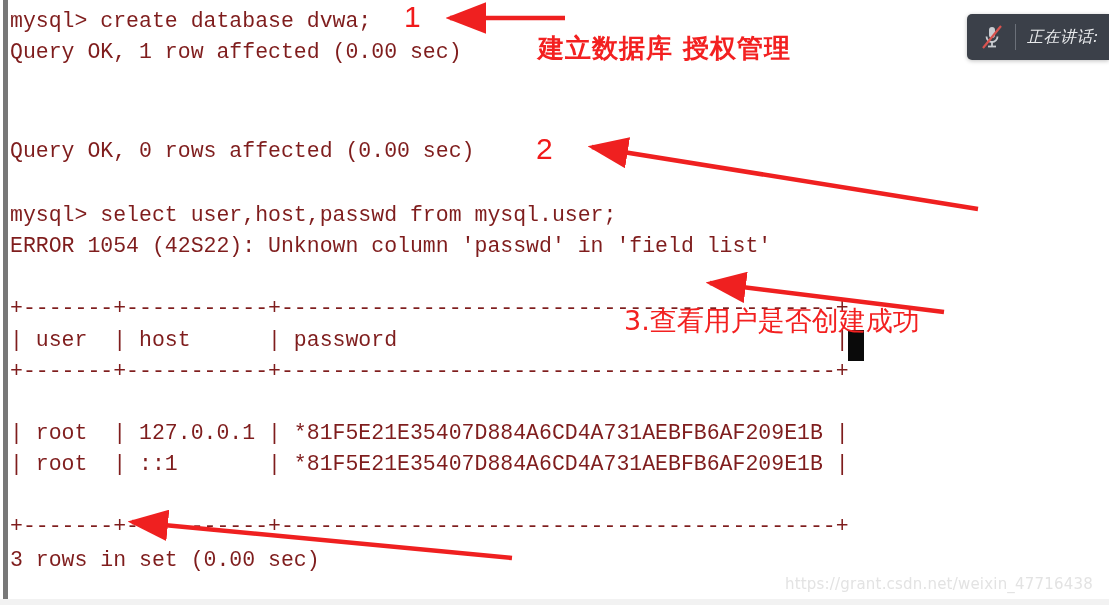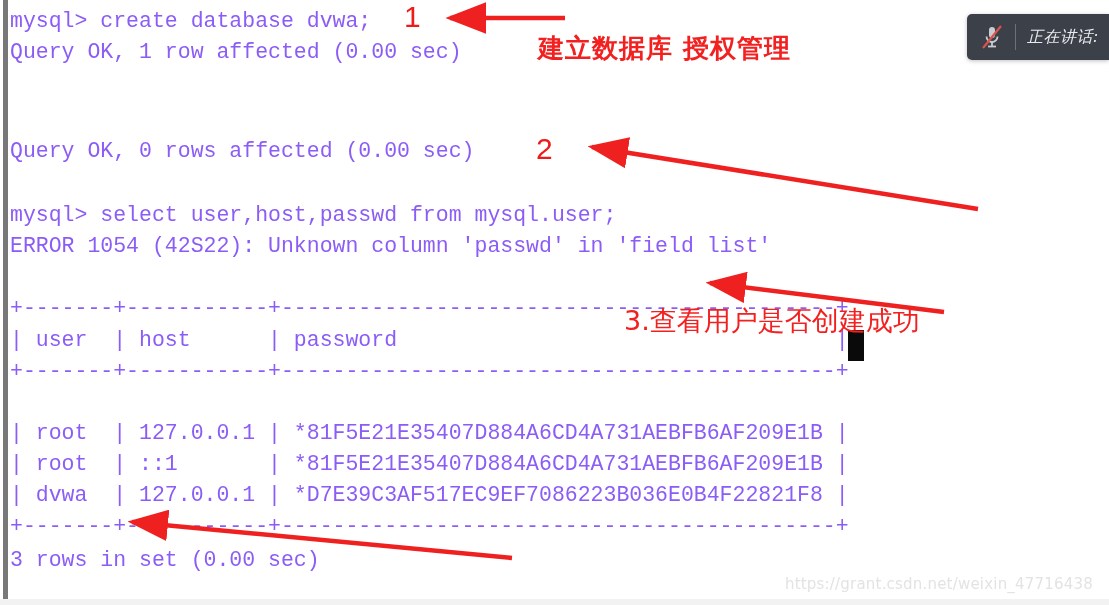--- a/index.html
+++ b/index.html
@@ -28,21 +28,21 @@
   }
   #terminal {
     position: absolute;
     left: 0;
     top: 0;
     width: 1107px;
     height: 605px;
     font-family: "Liberation Mono", "DejaVu Sans Mono", monospace;
     font-size: 21.5px;
     line-height: 31.4px;
-    color: #8b5cf6;
+    color: #7f1d1d;
     white-space: pre;
     letter-spacing: 0px;
   }
   .tline {
     position: absolute;
     left: 10px;
     white-space: pre;
   }
   
   .ann {
@@ -143,21 +143,20 @@
     <div class="tline" style="top:68px"></div>
     <div class="tline" style="top:136px">Query OK, 0 rows affected (0.00 sec)</div>
     <div class="tline" style="top:167px"></div>
     <div class="tline" style="top:200px">mysql&gt; select user,host,passwd from mysql.user;</div>
     <div class="tline" style="top:231px">ERROR 1054 (42S22): Unknown column 'passwd' in 'field list'</div>
     <div class="tline" style="top:293px">+-------+-----------+-------------------------------------------+</div>
     <div class="tline" style="top:325px">| user  | host      | password                                  |</div>
     <div class="tline" style="top:356px">+-------+-----------+-------------------------------------------+</div>
     <div class="tline" style="top:418px">| root  | 127.0.0.1 | *81F5E21E35407D884A6CD4A731AEBFB6AF209E1B |</div>
     <div class="tline" style="top:449px">| root  | ::1       | *81F5E21E35407D884A6CD4A731AEBFB6AF209E1B |</div>
-    <div class="tline" style="top:480px">| dvwa  | 127.0.0.1 | *D7E39C3AF517EC9EF7086223B036E0B4F22821F8 |</div>
     <div class="tline" style="top:511px">+-------+-----------+-------------------------------------------+</div>
     <div class="tline" style="top:545px">3 rows in set (0.00 sec)</div>
   </div>
 
   <div id="cursor-block"></div>
 
   <div class="ann ann-num" style="left:404px; top:0px;">1</div>
   <div class="ann ann-num" style="left:536px; top:132px;">2</div>
   <div class="ann ann-cn-bold" style="left:538px; top:31px;">建立数据库 授权管理</div>
   <div class="ann ann-cn" style="left:624px; top:303px;">3.查看用户是否创建成功</div>

